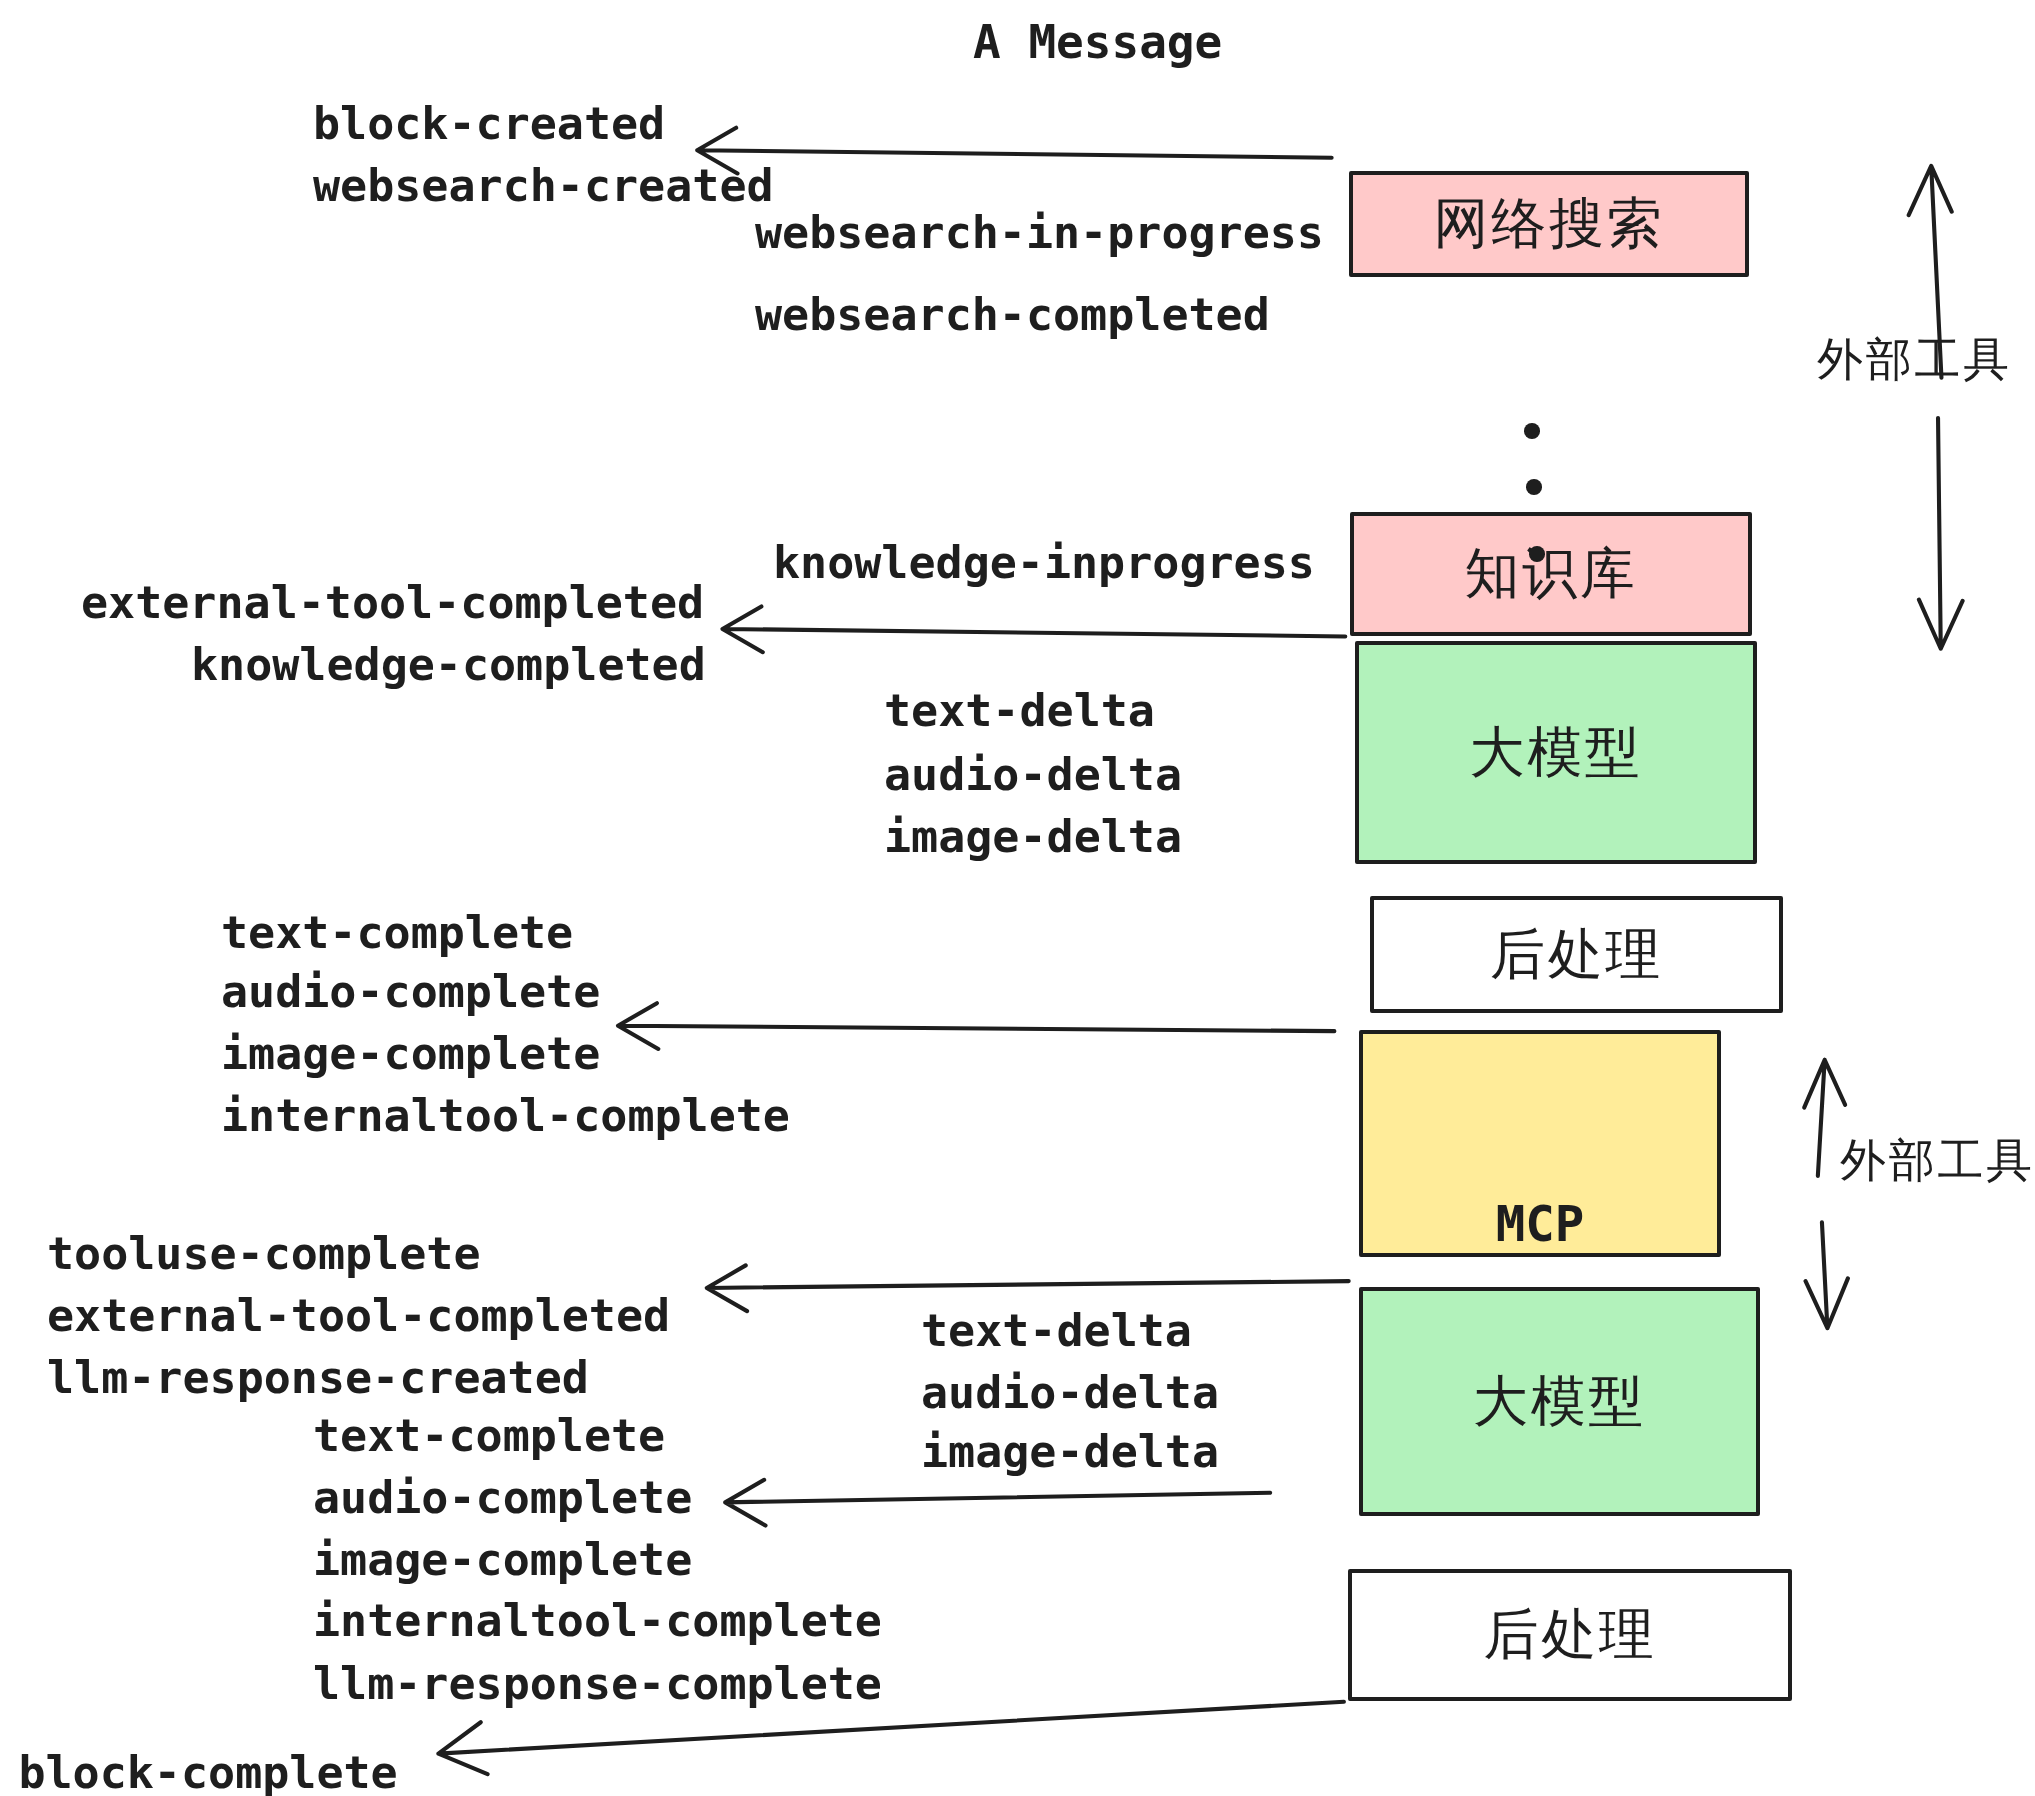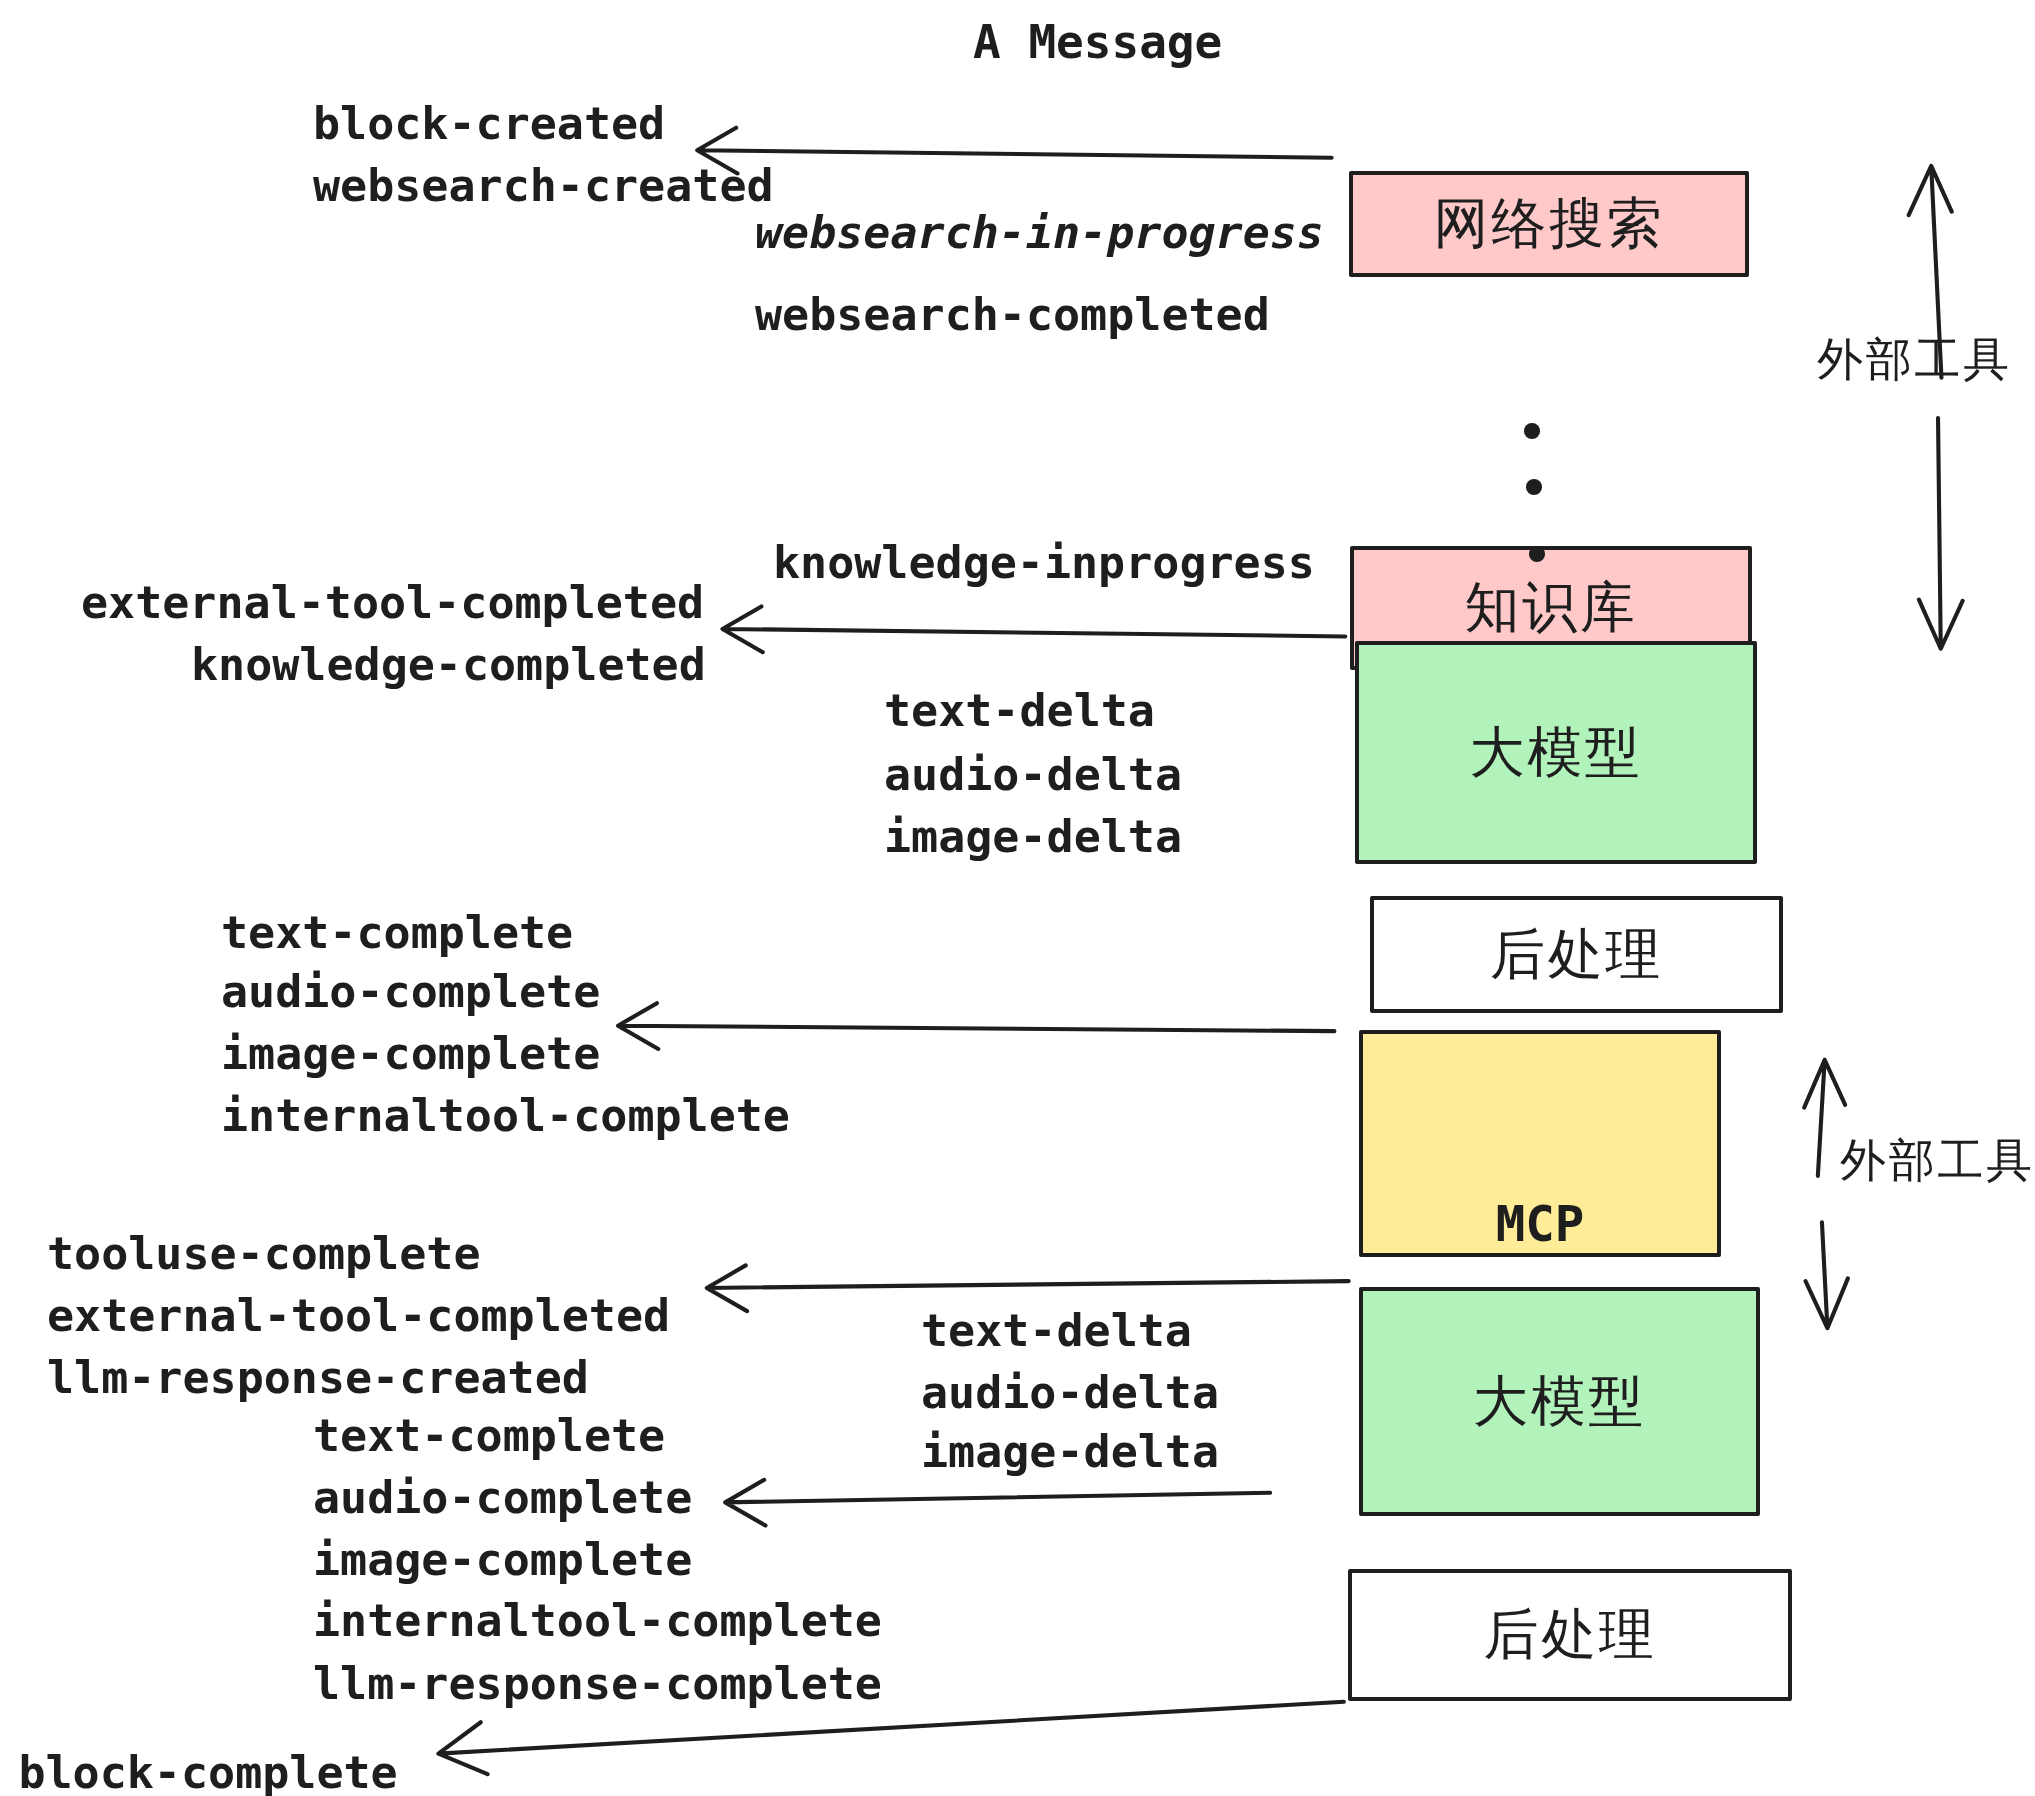--- a/index.html
+++ b/index.html
@@ -71,21 +71,21 @@
 </style>
 </head>
 <body>
 
 <div id="canvas">
 
   <div class="title" style="left:973px; top:15px;">A Message</div>
 
   <div class="ev" style="left:313px;  top:96px;">block-created</div>
   <div class="ev" style="left:313px;  top:158px;">websearch-created</div>
-  <div class="ev" style="left:755px; top:205px;font-style:italic;">websearch-in-progress</div>
+  <div class="ev" style="left:755px; top:205px;">websearch-in-progress</div>
   <div class="ev" style="left:755px; top:287px;">websearch-completed</div>
   <div class="ev" style="left:773px; top:535px;">knowledge-inprogress</div>
   <div class="ev" style="left:81px;  top:575px;">external-tool-completed</div>
   <div class="ev" style="left:191px;  top:637px;">knowledge-completed</div>
 
   <div class="ev" style="left:884px; top:683px;">text-delta</div>
   <div class="ev" style="left:884px; top:747px;">audio-delta</div>
   <div class="ev" style="left:884px; top:809px;">image-delta</div>
 
   <div class="ev" style="left:221px;  top:905px;">text-complete</div>
@@ -104,21 +104,21 @@
   <div class="ev" style="left:313px;  top:1408px;">text-complete</div>
   <div class="ev" style="left:313px;  top:1470px;">audio-complete</div>
   <div class="ev" style="left:313px;  top:1532px;">image-complete</div>
   <div class="ev" style="left:313px;  top:1593px;">internaltool-complete</div>
   <div class="ev" style="left:313px;  top:1656px;">llm-response-complete</div>
   <div class="ev" style="left:18.4px;   top:1745px;">block-complete</div>
 
   <div class="box pink" style="left:1349px; top:171px;  width:400px; height:106px;">
       <span>网络搜索</span>
     </div>
-  <div class="box pink" style="left:1350px; top:512px;  width:402px; height:124px;margin-top:34px;">
+  <div class="box pink" style="left:1350px; top:512px;  width:402px; height:124px;">
       <span>知识库</span>
     </div>
   <div class="box green" style="left:1355px; top:641px;  width:402px; height:223px;">
       <span>大模型</span>
     </div>
   <div class="box white" style="left:1370px; top:896px; width:413px; height:117px;">
       <span>后处理</span>
     </div>
   <div class="box yellow mono" style="left:1359px; top:1030px; width:362px; height:227px;align-items:flex-end;">
       <span>MCP</span>

